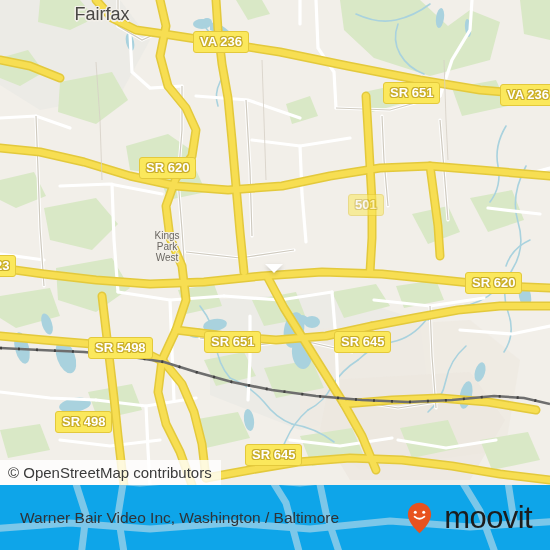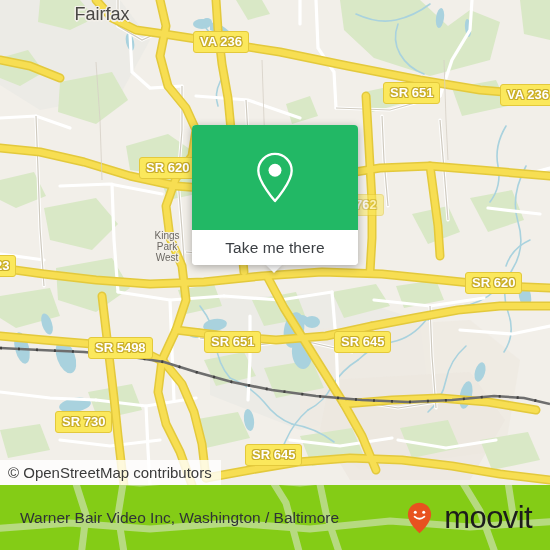--- a/index.html
+++ b/index.html
@@ -150,21 +150,21 @@
     filter: drop-shadow(0 2px 2px rgba(0,0,0,0.17));
   }
 
   
   #footer {
     position: absolute;
     left: 0;
     top: 485px;
     width: 550px;
     height: 65px;
-    background: #84cc16;
+    background: #0ea5e9;
     overflow: hidden;
   }
   #footer-watermark {
     position: absolute;
     left: 0;
     top: -60px;
     width: 550px;
     height: 125px;
     opacity: 0.5;
   }
@@ -408,45 +408,34 @@
     <div class="place-label place-city" style="left:62px; top:4px; width:80px;">Fairfax</div>
 
     <div class="place-label place-neigh" style="left:138px; top:230px; width:58px;">Kings
 Park
 West</div>
 
     <div class="shield" style="left:193px; top:31px;">VA 236</div>
     <div class="shield" style="left:383px; top:82px;">SR 651</div>
     <div class="shield" style="left:500px; top:84px;">VA 236</div>
     <div class="shield" style="left:139px; top:157px;">SR 620</div>
-    <div class="shield dim" style="left:348px; top:194px;">762</div>
+    <div class="shield dim" style="left:348px; top:194px;">501</div>
     <div class="shield" style="left:-12px; top:255px;">23</div>
     <div class="shield" style="left:465px; top:272px;">SR 620</div>
     <div class="shield" style="left:88px; top:337px;">SR 5498</div>
     <div class="shield" style="left:204px; top:331px;">SR 651</div>
     <div class="shield" style="left:334px; top:331px;">SR 645</div>
-    <div class="shield" style="left:55px; top:411px;">SR 730</div>
+    <div class="shield" style="left:55px; top:411px;">SR 498</div>
     <div class="shield" style="left:245px; top:444px;">SR 645</div>
 
     <div id="attribution">© OpenStreetMap contributors</div>
   </div>
 
   <div id="popup-tail"></div>
 
-  <div id="popup-card">
-    <div id="popup-green">
-      <svg id="popup-pin-icon" viewBox="0 0 44 54">
-        <path d="M22 3 C12.6 3 5 10.6 5 20 C5 31.5 22 51 22 51 C22 51 39 31.5 39 20 C39 10.6 31.4 3 22 3 Z" fill="none" stroke="#ffffff" stroke-width="2.4" stroke-linejoin="round"></path>
-        <circle cx="22" cy="19.6" r="6.6" fill="#ffffff"></circle>
-      </svg>
-    </div>
-    <div id="take-me-there-button">
-      <span id="take-me-there-label">Take me there</span>
-    </div>
-  </div>
 
   <div id="footer">
     <svg id="footer-watermark" viewBox="0 0 550 125">
       <g stroke="#e9e9e9" stroke-width="7" fill="none" stroke-linecap="round">
         <path d="M40 -10 L70 40 L86 90 L80 140"></path>
         <path d="M120 -10 L126 40 L118 90 L126 140"></path>
         <path d="M240 -10 L260 36 L286 78 L300 130"></path>
         <path d="M330 -10 L316 40 L326 88 L342 136"></path>
         <path d="M430 -10 L452 40 L480 86 L498 136"></path>
         <path d="M520 -10 L506 44 L514 96"></path>

